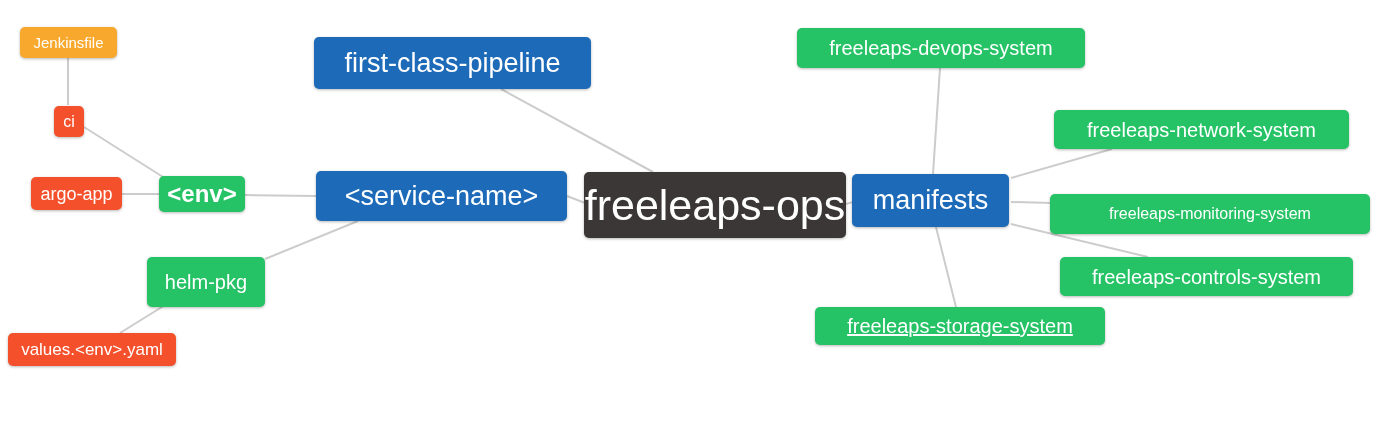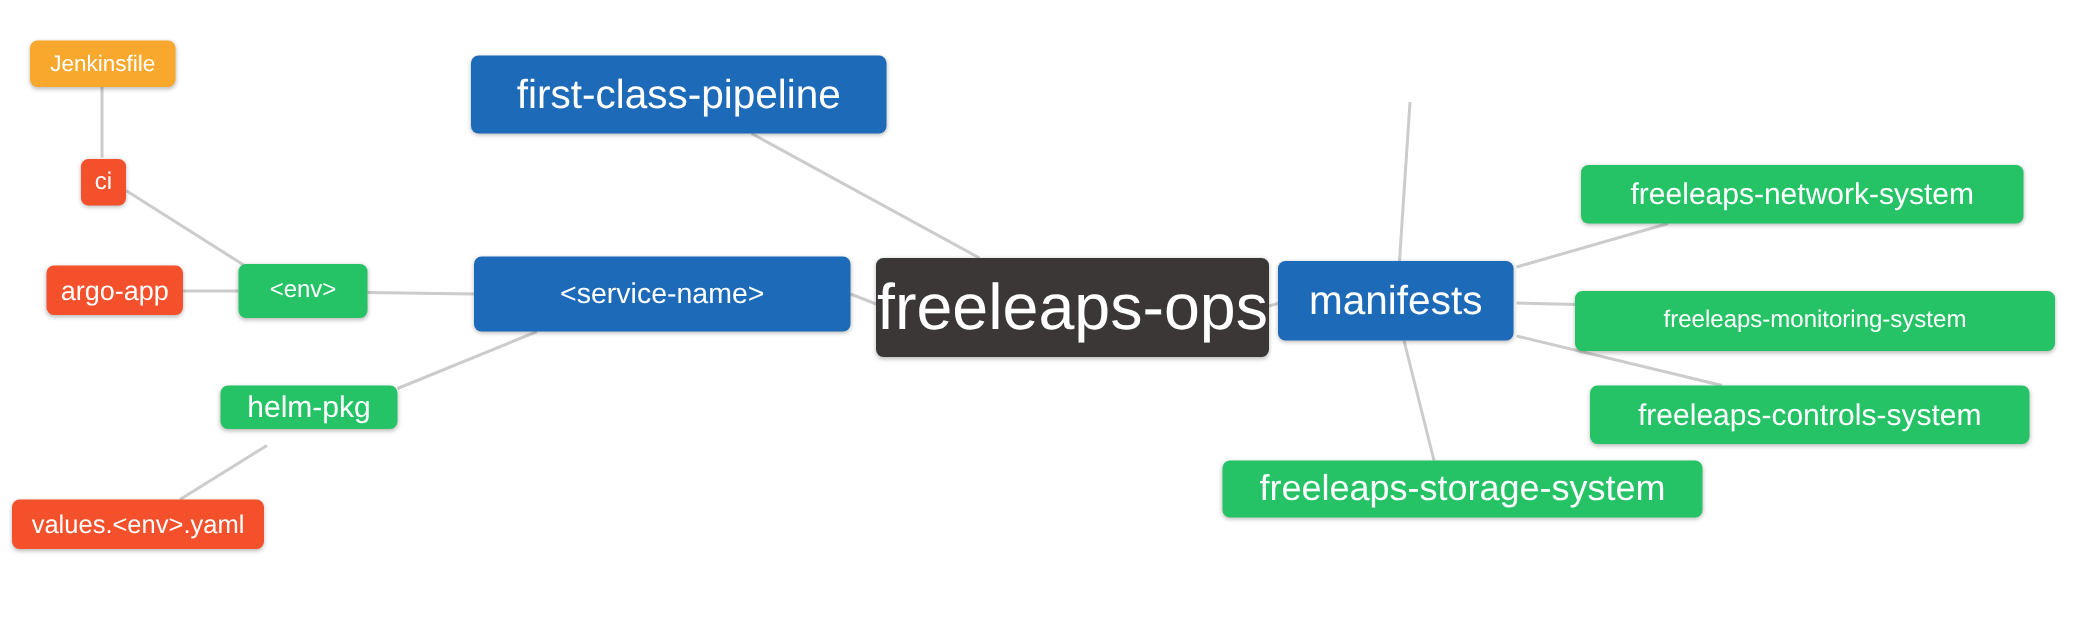--- a/index.html
+++ b/index.html
@@ -67,36 +67,37 @@
     <line x1="1011" y1="224" x2="1148" y2="257"></line>
     <line x1="936" y1="227" x2="956" y2="307"></line>
   </svg>
 
   <div class="node c-orange" style="left:20px;   top:27px;  width:97px;  height:31px; font-size:15px;">Jenkinsfile</div>
 
   <div class="node c-red" style="left:54px;   top:106px; width:30px;  height:31px; font-size:16px;">ci</div>
 
   <div class="node c-red" style="left:31px;   top:177px; width:91px;  height:33px; font-size:18px;">argo-app</div>
 
-  <div class="node c-green" style="left:159px;  top:176px; width:86px;  height:36px; font-size:16px;">&lt;env&gt;</div>
+  <div class="node c-green" style="left:159px;  top:176px; width:86px;  height:36px; font-size:24px;font-weight:bold;">&lt;env&gt;</div>
 
-  <div class="node c-green" style="left:147px;  top:257px; width:118px; height:29px; font-size:20px;">helm-pkg</div>
+  <div class="node c-green" style="left:147px;  top:257px; width:118px; height:50px; font-size:20px;">helm-pkg</div>
 
   <div class="node c-blue" style="left:314px;  top:37px;  width:277px; height:52px; font-size:27px;">first-class-pipeline</div>
 
   <div class="node c-red" style="left:8px;    top:333px; width:168px; height:33px; font-size:17px;">values.&lt;env&gt;.yaml</div>
 
-  <div class="node c-blue" style="left:316px;  top:171px; width:251px; height:50px; font-size:19px;">&lt;service-name&gt;</div>
+  <div class="node c-blue" style="left:316px;  top:171px; width:251px; height:50px; font-size:27px;">&lt;service-name&gt;</div>
 
   <div class="node c-dark" style="left:584px;  top:172px; width:262px; height:66px; font-size:43px;">freeleaps-ops</div>
 
   <div class="node c-blue" style="left:852px;  top:174px; width:157px; height:53px; font-size:27px;">manifests</div>
 
+  <div class="node c-green" style="left:797px;  top:28px;  width:288px; height:40px; font-size:20px;">freeleaps-devops-system</div>
 
   <div class="node c-green" style="left:1054px; top:110px; width:295px; height:39px; font-size:20px;">freeleaps-network-system</div>
 
   <div class="node c-green" style="left:1050px; top:194px; width:320px; height:40px; font-size:16px;">freeleaps-monitoring-system</div>
 
   <div class="node c-green" style="left:1060px; top:257px; width:293px; height:39px; font-size:20px;">freeleaps-controls-system</div>
 
-  <div class="node c-green" style="left:815px;  top:307px; width:320px; height:38px; font-size:24px;">freeleaps-storage-system</div>
+  <div class="node c-green" style="left:815px;  top:307px; width:290px; height:38px; font-size:20px;text-decoration:underline;">freeleaps-storage-system</div>
 
 </div>
 
 </body></html>

